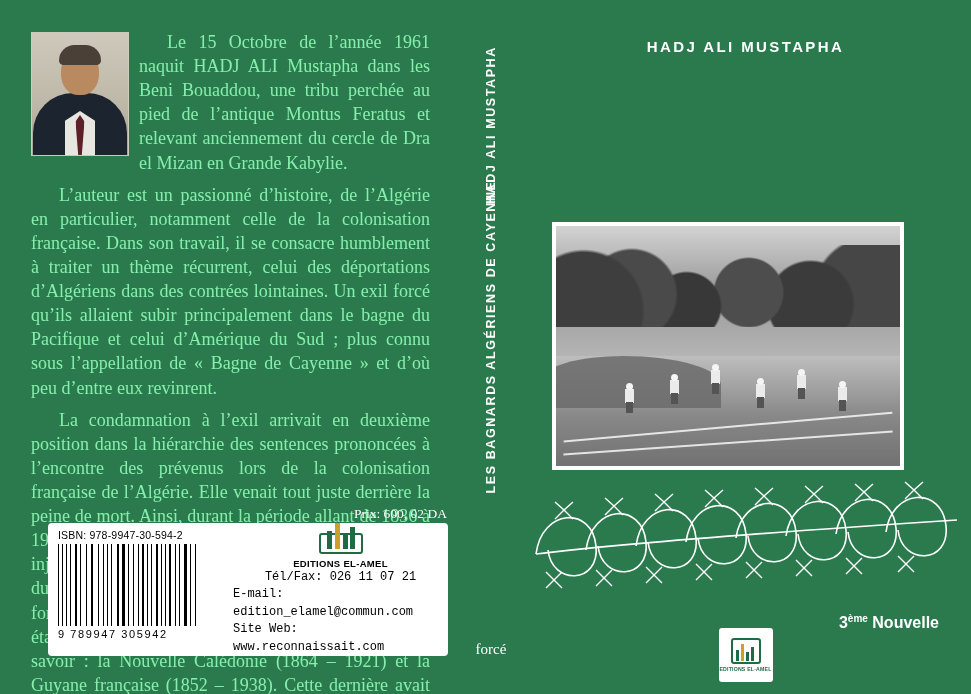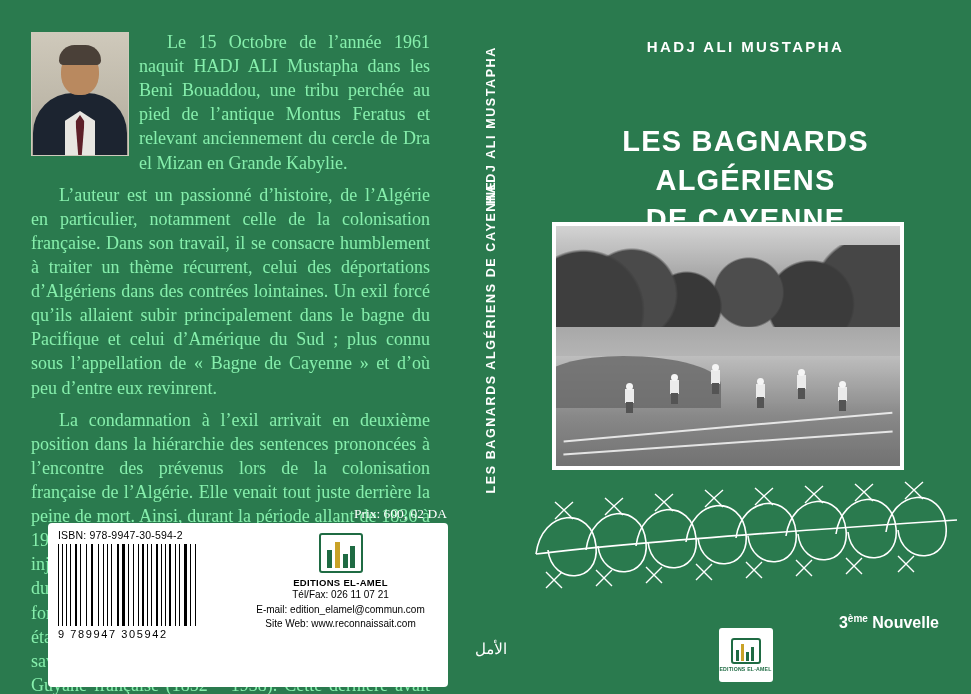--- a/index.html
+++ b/index.html
@@ -94,21 +94,21 @@
     width: 399px;
     text-align: right;
     color: #ffffff;
     font-size: 13.5px;
   }
 
   
   #isbn-card {
     position: absolute;
     left: 48px; top: 523px;
-    width: 400px; height: 164px;
+    width: 400px; height: 133px;
     background: #ffffff;
     border-radius: 4px;
     display: flex;
   }
   #barcode-block {
     width: 185px;
     padding: 6px 8px 4px 10px;
     box-sizing: border-box;
     position: relative;
   }
@@ -163,22 +163,22 @@
   .pub-logo .b3 { left: 24px; height: 14px; }
   .pub-logo .b4 { left: 31px; height: 22px; }
   .pub-name {
     font-family: "Liberation Sans", sans-serif;
     font-size: 9.5px;
     font-weight: bold;
     color: #000;
     letter-spacing: .3px;
   }
   .pub-line {
-    font-family: Liberation Sans, sans-serif;
-    font-size: 10px;
+    font-family: Liberation Mono, monospace;
+    font-size: 12px;
     color: #000;
     line-height: 1.45;
   }
 
   
   #spine {
     position: absolute;
     left: 462px; top: 0;
     width: 58px; height: 694px;
   }
@@ -448,30 +448,26 @@
         <div class="pub-line">Tél/Fax: 026 11 07 21</div>
         <div class="pub-line">E-mail: edition_elamel@commun.com</div>
         <div class="pub-line">Site Web: www.reconnaissait.com</div>
       </div>
     </div>
   </div>
 
   <div id="spine">
     <div class="spine-text" id="spine-author">HADJ ALI MUSTAPHA</div>
     <div class="spine-text" id="spine-title">LES BAGNARDS ALGÉRIENS DE CAYENNE</div>
-    <div id="spine-glyph">الأمل</div>
+    <div id="spine-glyph">forcé</div>
   </div>
 
   <div id="front-cover">
     <div id="front-author">HADJ ALI MUSTAPHA</div>
 
-    <div id="front-title">
-      <div>LES BAGNARDS ALGÉRIENS</div>
-      <div>DE CAYENNE</div>
-    </div>
 
     <div id="cover-photo">
       <div class="img">
         <div class="ground2"></div>
         <div class="sky"></div>
         <div class="trees"></div>
         <div class="mound"></div>
         <div class="rail r1"></div>
         <div class="rail r2"></div>
         <div class="figure f1">

